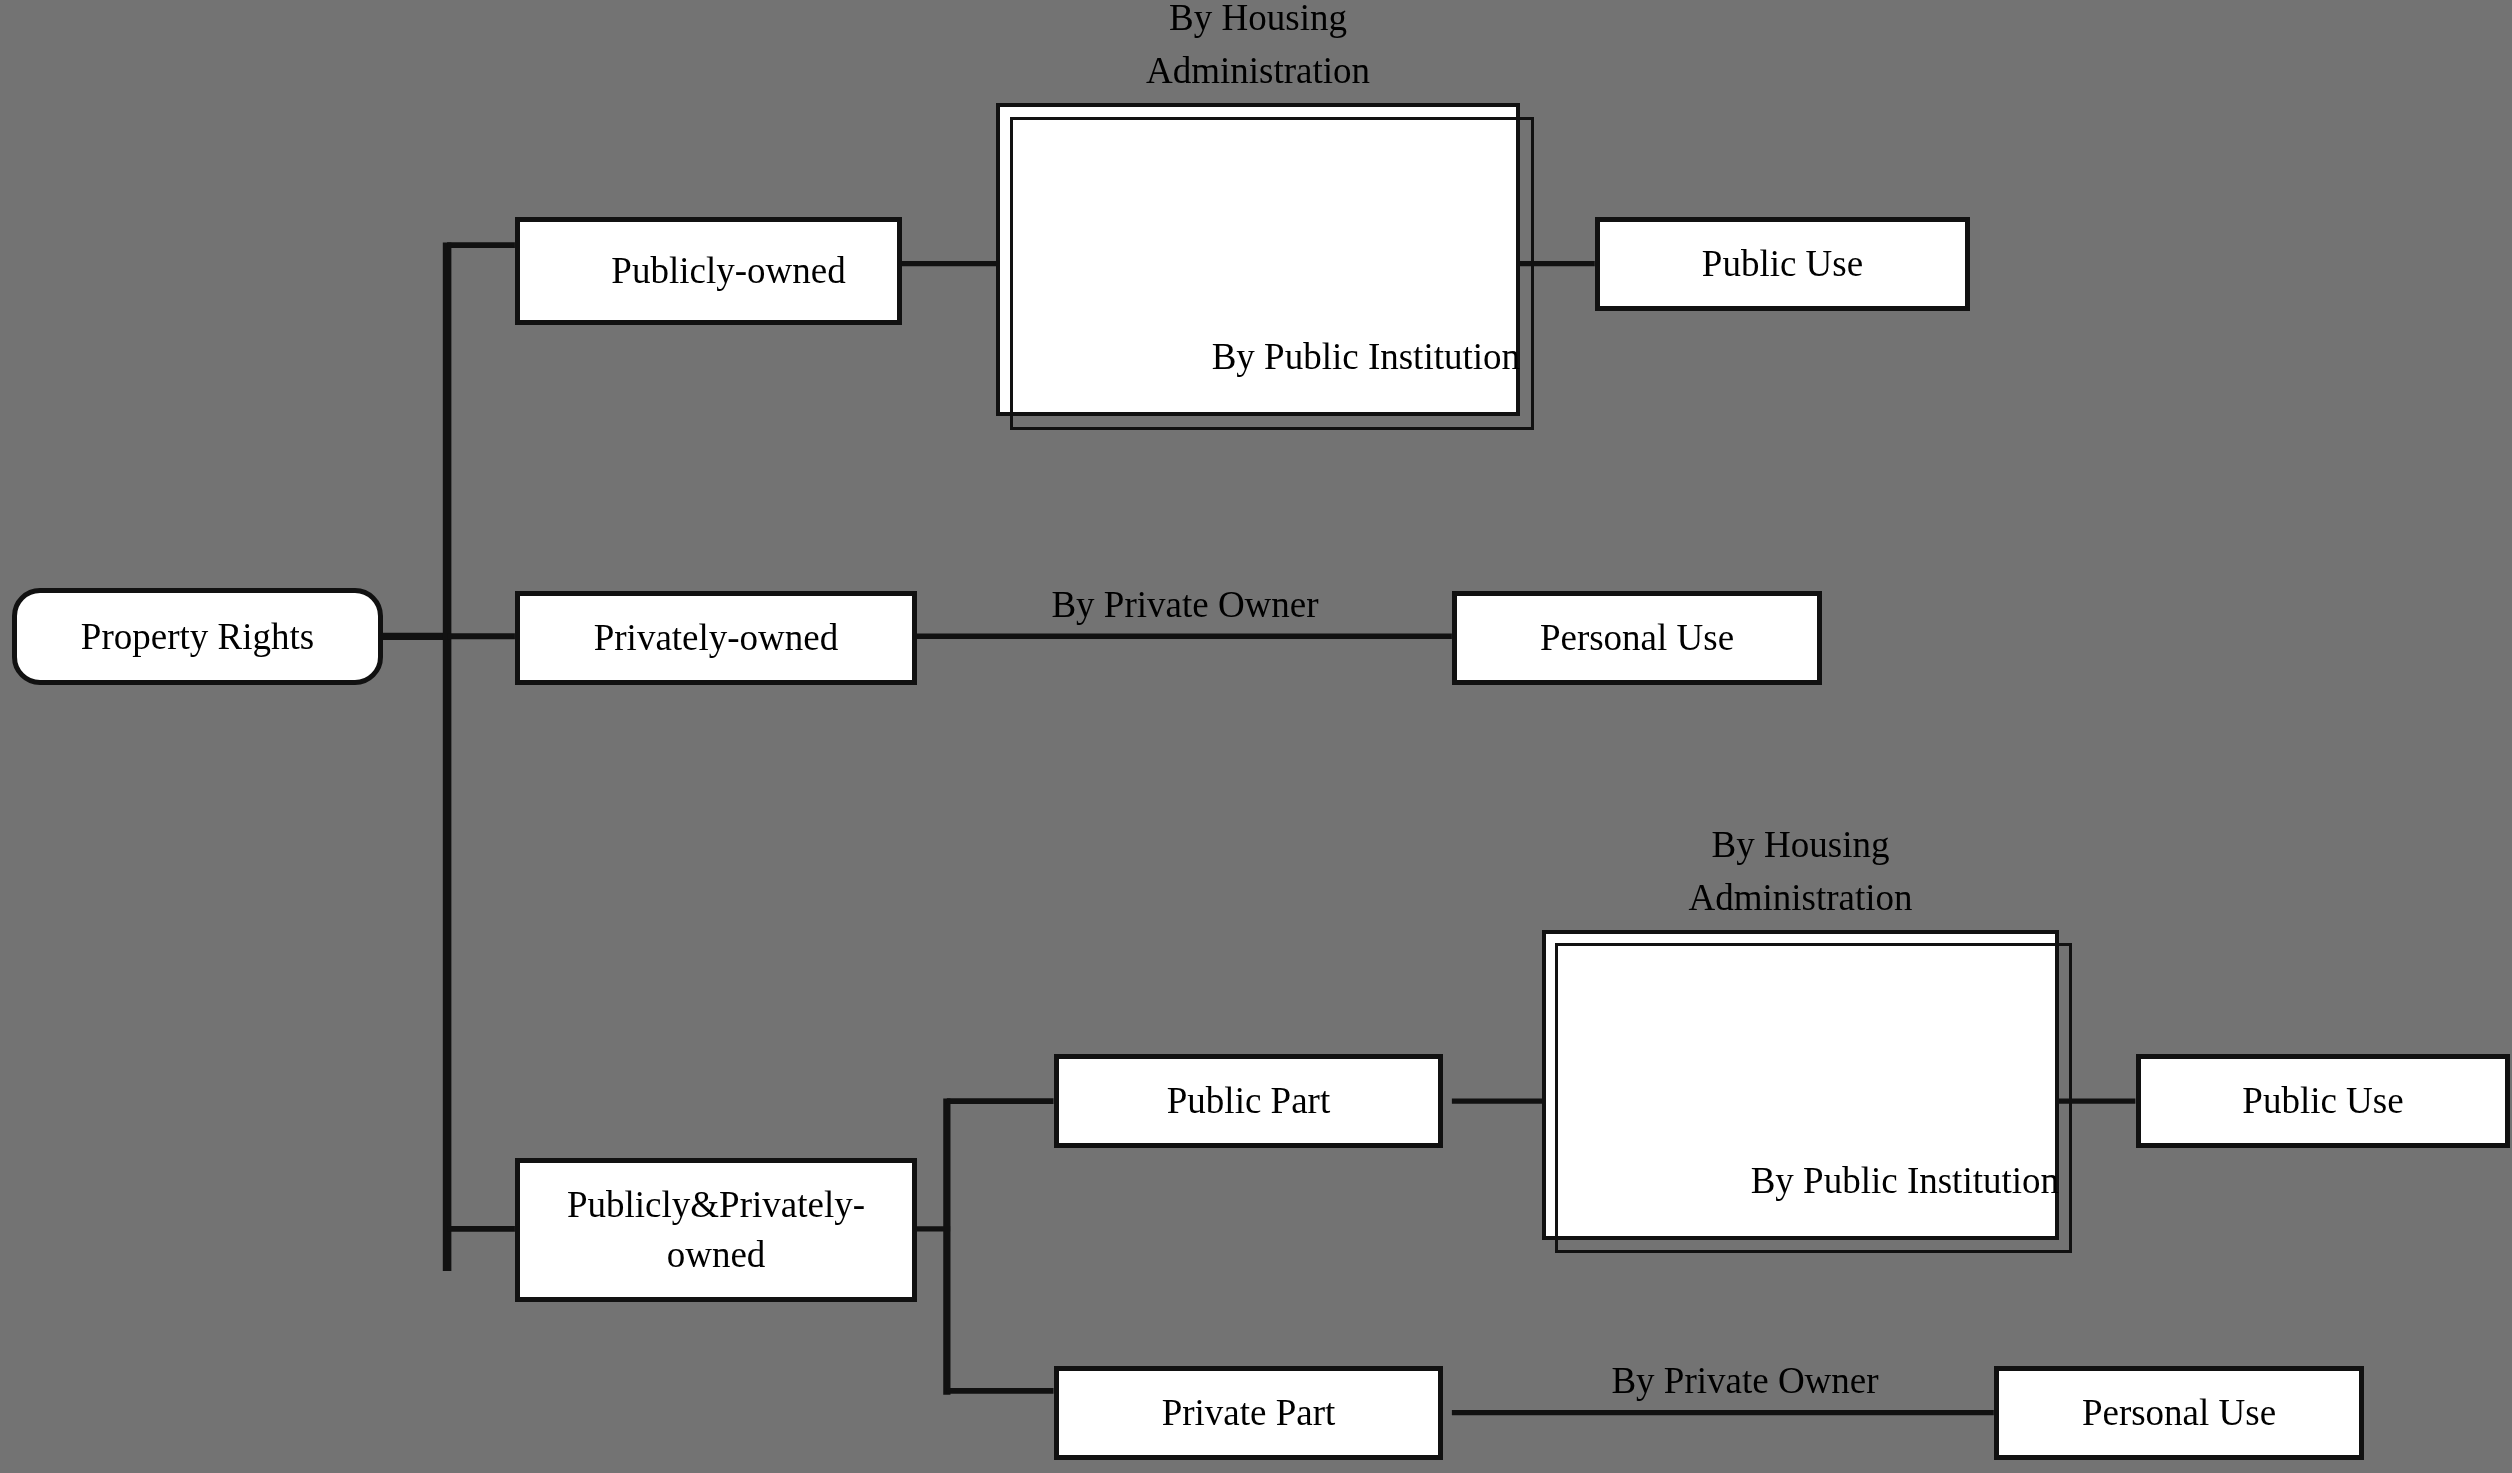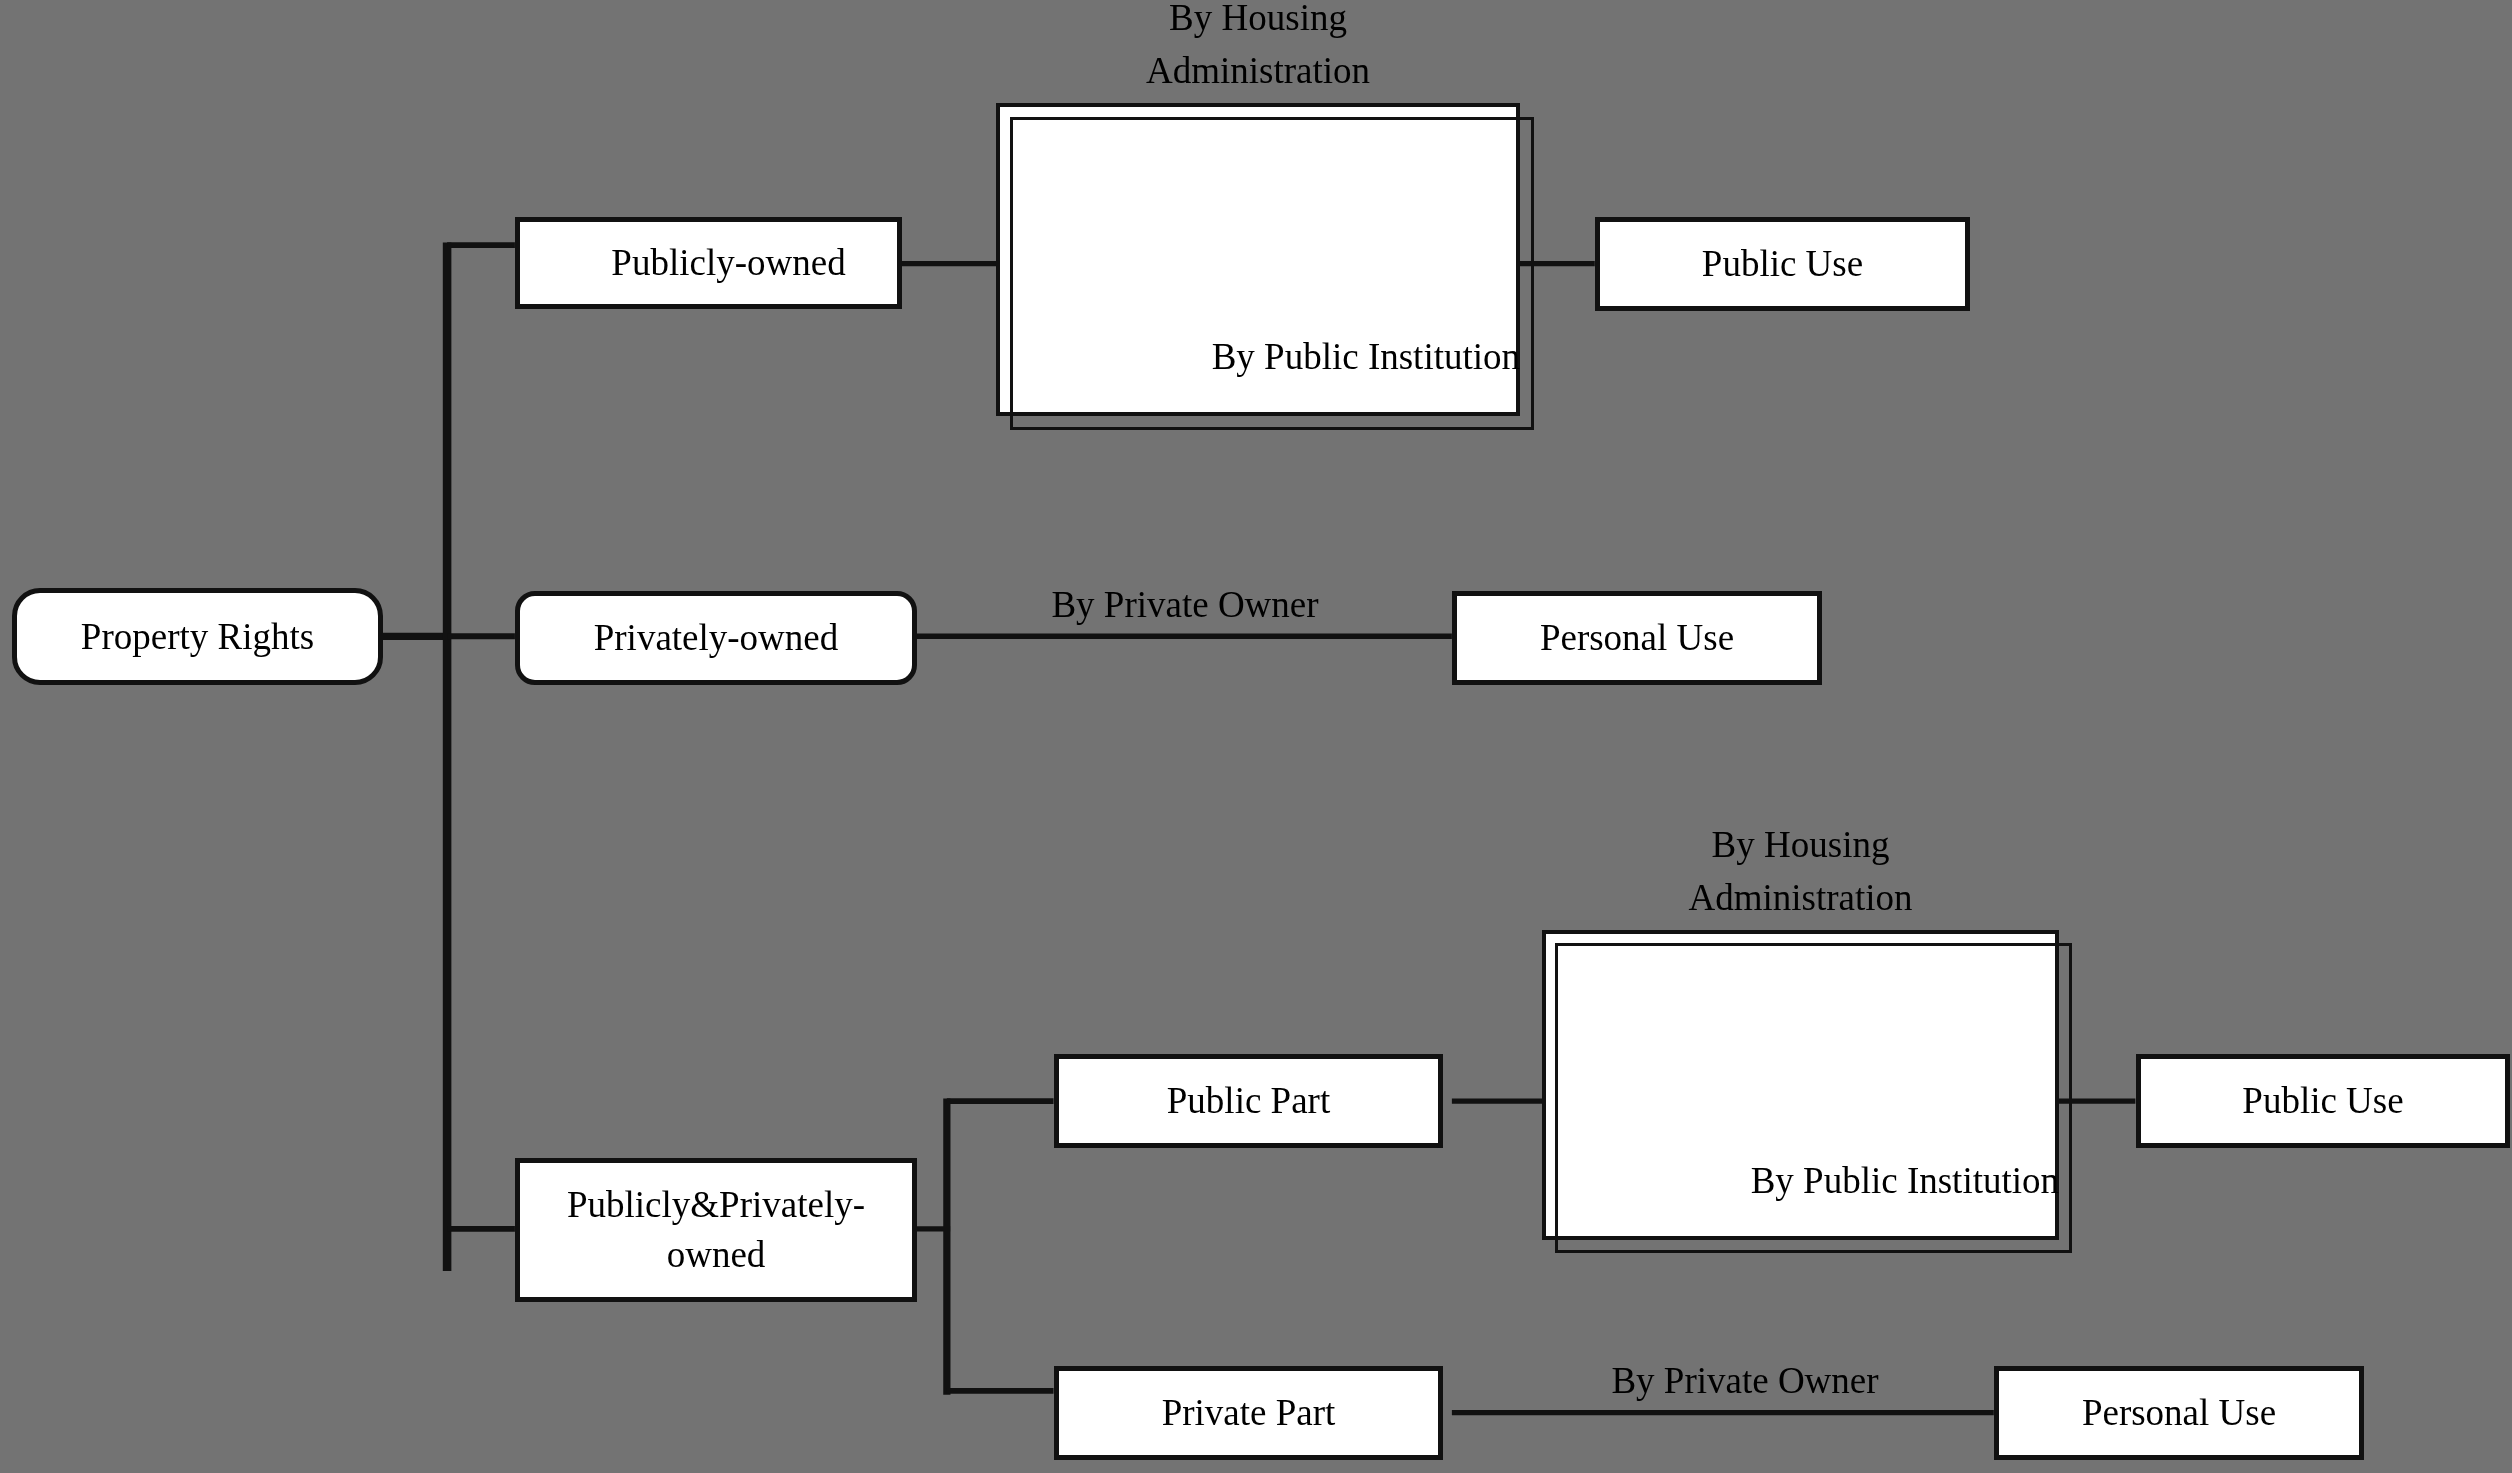--- a/index.html
+++ b/index.html
@@ -109,29 +109,29 @@
   </svg>
 
   <div class="big-region" style="left:996px; top:103px; width:524px; height:313px;"></div>
   <div class="big-region" style="left:1010px; top:117px; width:524px; height:313px; border-width:3.3px; background:transparent;"></div>
 
   <div class="edge-label" style="left:996px; top:-8px; width:524px;">By Housing
 Administration</div>
 
   <div class="region-inner-label" style="left:996px; top:333px; width:524px;">By Public Institution</div>
 
-  <div class="node-box" style="left:515px; top:217px; width:387px; height:92px;padding-left:40px;">
+  <div class="node-box" style="left:515px; top:217px; width:387px; height:108px;padding-left:40px;">
     <span>Publicly-owned</span>
   </div>
 
   <div class="node-box" style="left:1595px; top:217px; width:375px; height:94px;">
     <span>Public Use</span>
   </div>
 
-  <div class="node-box" style="left:515px; top:591px; width:402px; height:94px;border-radius:20px;">
+  <div class="node-box" style="left:515px; top:591px; width:402px; height:94px;">
     <span>Privately-owned</span>
   </div>
 
   <div class="edge-label" style="left:948px; top:579px; width:474px;">By Private Owner</div>
 
   <div class="node-box" style="left:1452px; top:591px; width:370px; height:94px;">
     <span>Personal Use</span>
   </div>
 
   <div class="node-box" style="left:1054px; top:1054px; width:389px; height:94px;">

